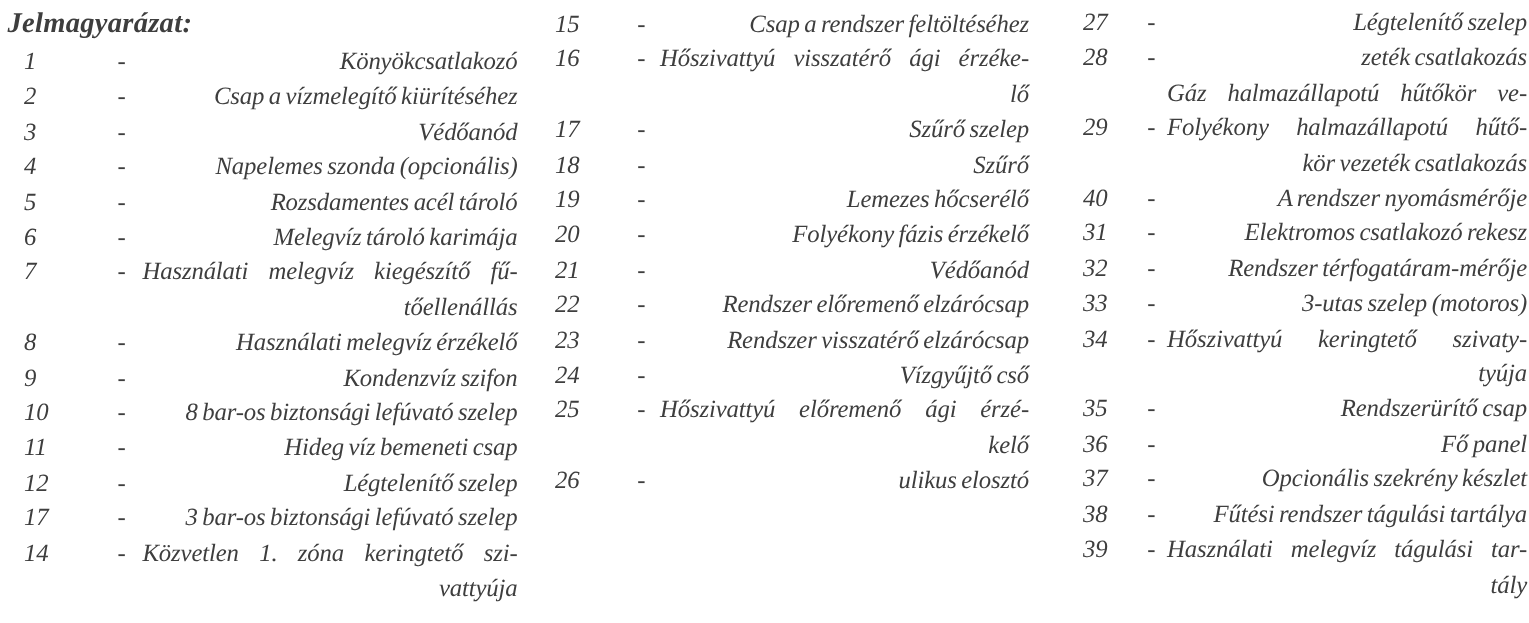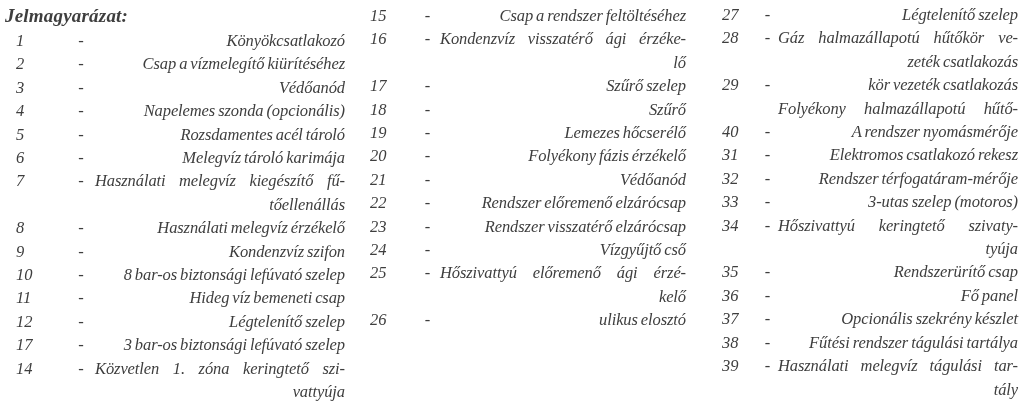--- a/index.html
+++ b/index.html
@@ -180,21 +180,21 @@
     <span class="num">15</span>
     <span class="dash">-</span>
     <span class="text">
             <span class="line">Csap a rendszer feltöltéséhez</span>
           </span>
   </div>
         <div class="row">
     <span class="num">16</span>
     <span class="dash">-</span>
     <span class="text">
-            <span class="line jline">Kondenzvíz visszatérő ági érzéke-</span>
+            <span class="line jline">Hőszivattyú visszatérő ági érzéke-</span>
             <span class="line">lő</span>
           </span>
   </div>
         <div class="row">
     <span class="num">17</span>
     <span class="dash">-</span>
     <span class="text">
             <span class="line">Szűrő szelep</span>
           </span>
   </div>
@@ -270,30 +270,30 @@
     <span class="num">27</span>
     <span class="dash">-</span>
     <span class="text">
             <span class="line">Légtelenítő szelep</span>
           </span>
   </div>
         <div class="row">
     <span class="num">28</span>
     <span class="dash">-</span>
     <span class="text">
+            <span class="line">zeték csatlakozás</span>
             <span class="line jline">Gáz halmazállapotú hűtőkör ve-</span>
-            <span class="line">zeték csatlakozás</span>
           </span>
   </div>
         <div class="row">
     <span class="num">29</span>
     <span class="dash">-</span>
     <span class="text">
+            <span class="line jline">Folyékony halmazállapotú hűtő-</span>
             <span class="line">kör vezeték csatlakozás</span>
-            <span class="line jline">Folyékony halmazállapotú hűtő-</span>
           </span>
   </div>
         <div class="row">
     <span class="num">40</span>
     <span class="dash">-</span>
     <span class="text">
             <span class="line">A rendszer nyomásmérője</span>
           </span>
   </div>
         <div class="row">

